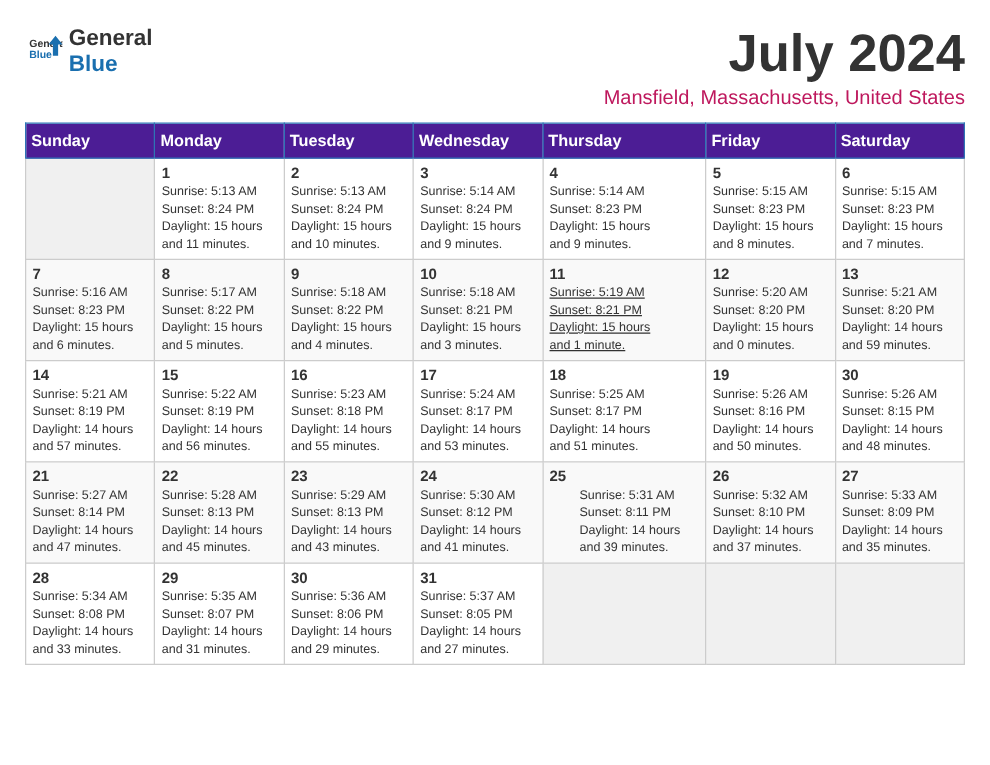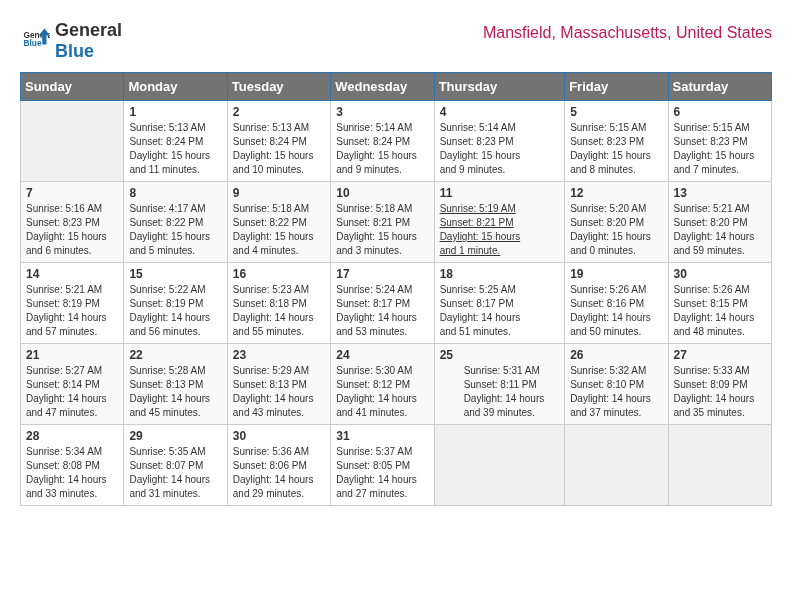--- a/index.html
+++ b/index.html
@@ -38,21 +38,21 @@
       font-size: 16px;
       color: #be185d;
       margin-top: 4px;
     }
     table {
       width: 100%;
       border-collapse: collapse;
       font-size: 11px;
     }
     thead tr th {
-      background-color: #737373;
+      background-color: #4c1d95;
       color: #fff;
       padding: 6px 4px;
       text-align: left;
       font-size: 13px;
       font-weight: bold;
       border: 1px solid #2e74b5;
     }
     tbody tr td {
       border: 1px solid #ccc;
       vertical-align: top;
@@ -90,20 +90,21 @@
         <text x="2" y="30" font-size="12" font-weight="bold" fill="#1a6faf" font-family="Arial">Blue</text>
         <polygon points="32,5 40,15 35,15 35,28 29,28 29,15 24,15" fill="#1a6faf"></polygon>
       </svg>
     </div>
     <div style="margin-left:5px;">
       <span style="font-size:18px;font-weight:bold;color:#333;">General</span><br>
       <span style="font-size:18px;font-weight:bold;color:#1a6faf;">Blue</span>
     </div>
   </div>
   <div class="title-area">
+    <div class="main-title">July 2024</div>
     <div class="subtitle">Mansfield, Massachusetts, United States</div>
   </div>
 </div>
 
 <table>
   <thead>
     <tr>
     <th>Sunday</th>
         <th>Monday</th>
         <th>Tuesday</th>
@@ -162,21 +163,21 @@
       <tr>
         <td>
           <span class="day-number">7</span>
           <div class="day-info" style="white-space: pre-line;">Sunrise: 5:16 AM
 Sunset: 8:23 PM
 Daylight: 15 hours
 and 6 minutes.</div>
         </td>
         <td>
           <span class="day-number">8</span>
-          <div class="day-info" style="white-space: pre-line;">Sunrise: 4:17 AM
+          <div class="day-info" style="white-space: pre-line;">Sunrise: 5:17 AM
 Sunset: 8:22 PM
 Daylight: 15 hours
 and 5 minutes.</div>
         </td>
         <td>
           <span class="day-number">9</span>
           <div class="day-info" style="white-space: pre-line;">Sunrise: 5:18 AM
 Sunset: 8:22 PM
 Daylight: 15 hours
 and 4 minutes.</div>

